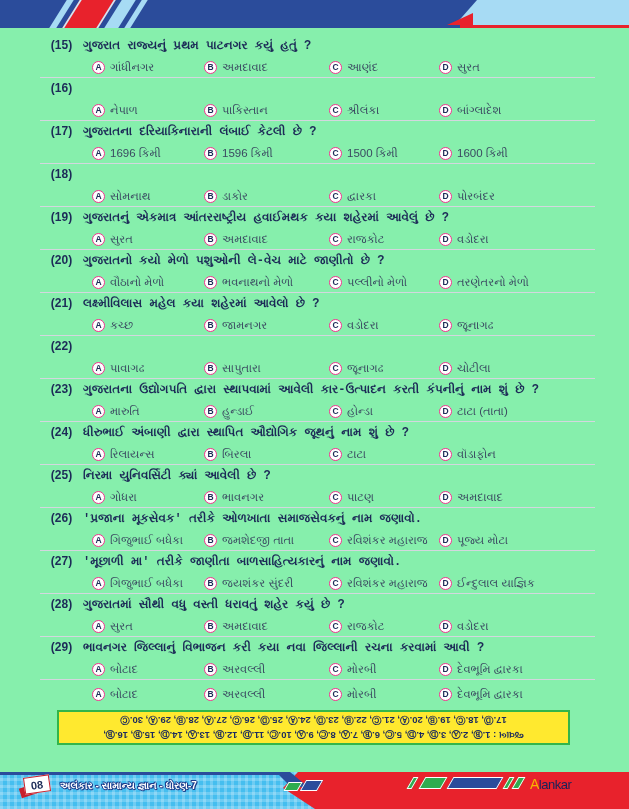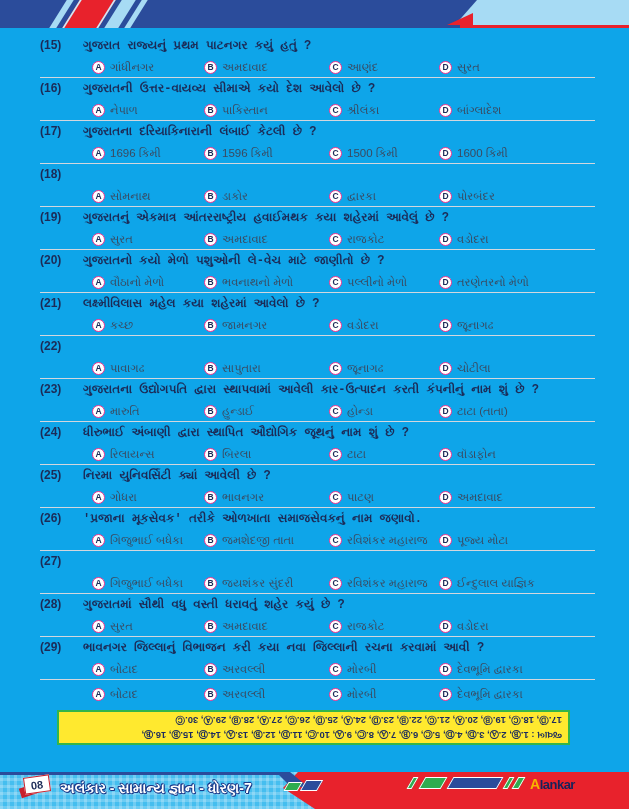--- a/index.html
+++ b/index.html
@@ -2,21 +2,21 @@
 <html><head>
 <meta charset="utf-8">
 <style>
   * { box-sizing: border-box; }
   html,body { margin:0; padding:0; }
   body {
     width:629px; height:809px;
     font-family:"Liberation Sans", sans-serif;
     background:#FBF3D0;
   }
-  .page { position:relative; width:629px; height:809px; background:#0ea5e9; overflow:hidden; }
+  .page { position:relative; width:629px; height:809px; background:#86efac; overflow:hidden;text-align:center; }
 
   
   .header { position:relative; height:28px; background:#2B4C9B; overflow:hidden; }
   .hstripe { position:absolute; top:-4px; height:36px; transform:skewX(-32deg); }
   .hs1 { left:58px;  width:7px;  background:#A7DBF4; }
   .hs2 { left:71px;  width:36px; background:#E8222C; border-left:2px solid #CFE9F8; border-right:2px solid #CFE9F8; }
   .hs3 { left:113px; width:14px; background:#A7DBF4; }
   .hs4 { left:133px; width:6px;  background:#A7DBF4; }
   .hsky { position:absolute; left:455px; top:0; width:174px; height:25px; background:#A7DBF4;
           clip-path:polygon(22px 0, 174px 0, 174px 25px, 0 25px); }
@@ -61,29 +61,29 @@
   .f-arrow { position:absolute; left:276px; top:0; width:32px; height:15px; background:#2B4C9B;
              clip-path:polygon(0 0, 14px 0, 32px 15px, 15px 15px); }
   .deco { position:absolute; transform:skewX(-30deg); border:1px solid #fff; }
   .d-g1 { left:286px; top:10px; width:14px; height:9px;  background:#2FAC4F; }
   .d-b1 { left:303px; top:8px;  width:17px; height:11px; background:#2B4C9B; }
   .d-g2 { left:410px; top:5px;  width:5px;  height:12px; background:#2FAC4F; }
   .d-g3 { left:422px; top:5px;  width:22px; height:12px; background:#2FAC4F; }
   .d-b2 { left:450px; top:5px;  width:50px; height:12px; background:#2B4C9B; }
   .d-g4 { left:506px; top:5px;  width:5px;  height:12px; background:#2FAC4F; }
   .d-g5 { left:515px; top:5px;  width:7px;  height:12px; background:#2FAC4F; }
-  .f-logo { position:absolute; left:530px; top:4px; font-size:13px; font-weight:bold;
+  .f-logo { position:absolute; left:530px; top:4px; font-size:13px; font-weight:normal;
             color:#16235A; letter-spacing:-0.5px; }
   .f-logo .logo-a { color:#F7B500; font-size:14px; }
   .f-pagebox { position:absolute; left:24px; top:4px; width:26px; height:17px; background:#fff;
                border:1.5px solid #C8202C; transform:rotate(-8deg); color:#1C2B57;
                font-size:11px; font-weight:bold; display:flex; align-items:center; justify-content:center; }
   .f-pageflap { position:absolute; left:20px; top:14px; width:16px; height:10px; background:#C8202C;
                transform:rotate(-18deg); }
-  .f-title { position:absolute; left:60px; top:8px; font-size:14px; font-weight:bold; color:#fff;
+  .f-title { position:absolute; left:60px; top:8px; font-size:10px; font-weight:bold; color:#fff;
              white-space:nowrap;
              text-shadow:-1px 0 #1B3C8C, 1px 0 #1B3C8C, 0 -1px #1B3C8C, 0 1px #1B3C8C,
                          1px 1px #1B3C8C, -1px -1px #1B3C8C; }
 </style>
 </head>
 <body>
 
 <div class="page">
 
   <div class="header">
@@ -118,21 +118,20 @@
         <div class="opt">
           <span class="badge">D</span>
           <span class="opt-text">સુરત</span>
         </div>
       </div>
     </section>
 
     <section class="q-block">
       <div class="q-line">
         <span class="q-num">(16)</span>
-        <span class="q-text">ગુજરાતની ઉત્તર-વાયવ્ય સીમાએ કયો દેશ આવેલો છે ?</span>
       </div>
       <div class="opts">
         <div class="opt">
           <span class="badge">A</span>
           <span class="opt-text">નેપાળ</span>
         </div>
         <div class="opt">
           <span class="badge">B</span>
           <span class="opt-text">પાકિસ્તાન</span>
         </div>
@@ -391,20 +390,21 @@
         <div class="opt">
           <span class="badge">D</span>
           <span class="opt-text">પૂજ્ય મોટા</span>
         </div>
       </div>
     </section>
 
     <section class="q-block">
       <div class="q-line">
         <span class="q-num">(27)</span>
+        <span class="q-text">'મૂછાળી મા' તરીકે જાણીતા બાળસાહિત્યકારનું નામ જણાવો.</span>
       </div>
       <div class="opts">
         <div class="opt">
           <span class="badge">A</span>
           <span class="opt-text">ગિજુભાઈ બધેકા</span>
         </div>
         <div class="opt">
           <span class="badge">B</span>
           <span class="opt-text">જયશંકર સુંદરી</span>
         </div>

